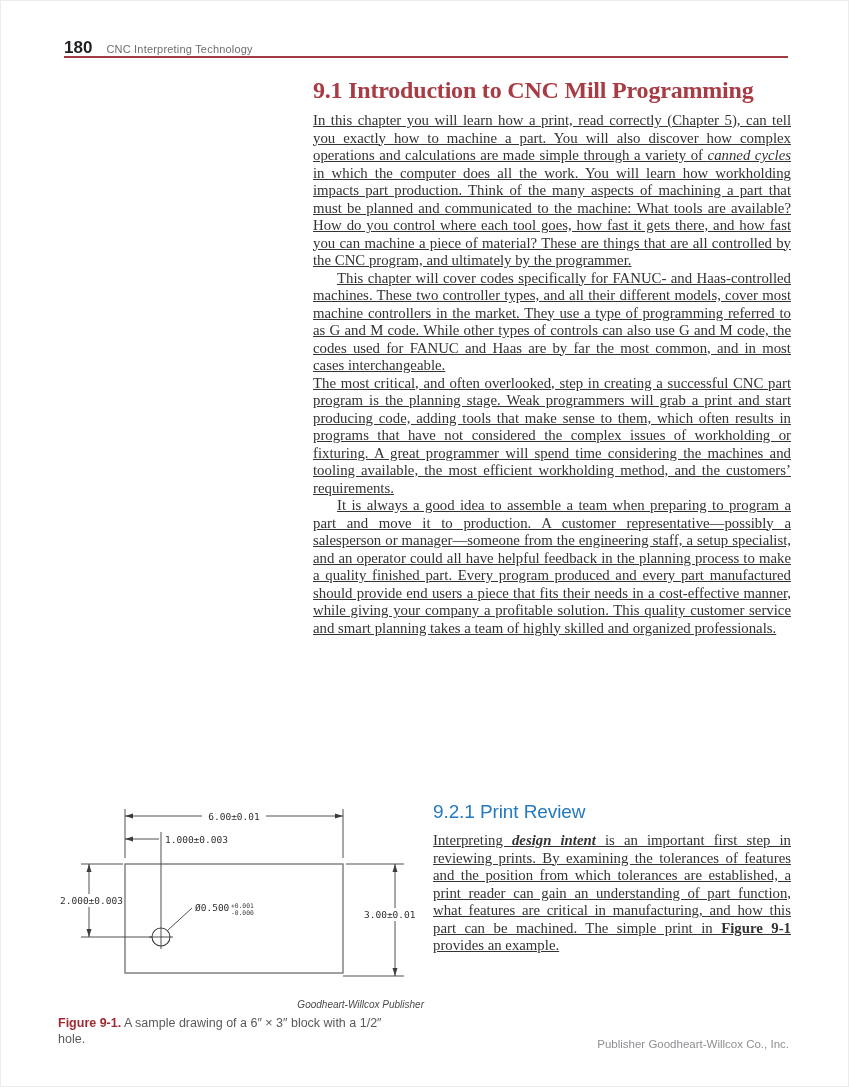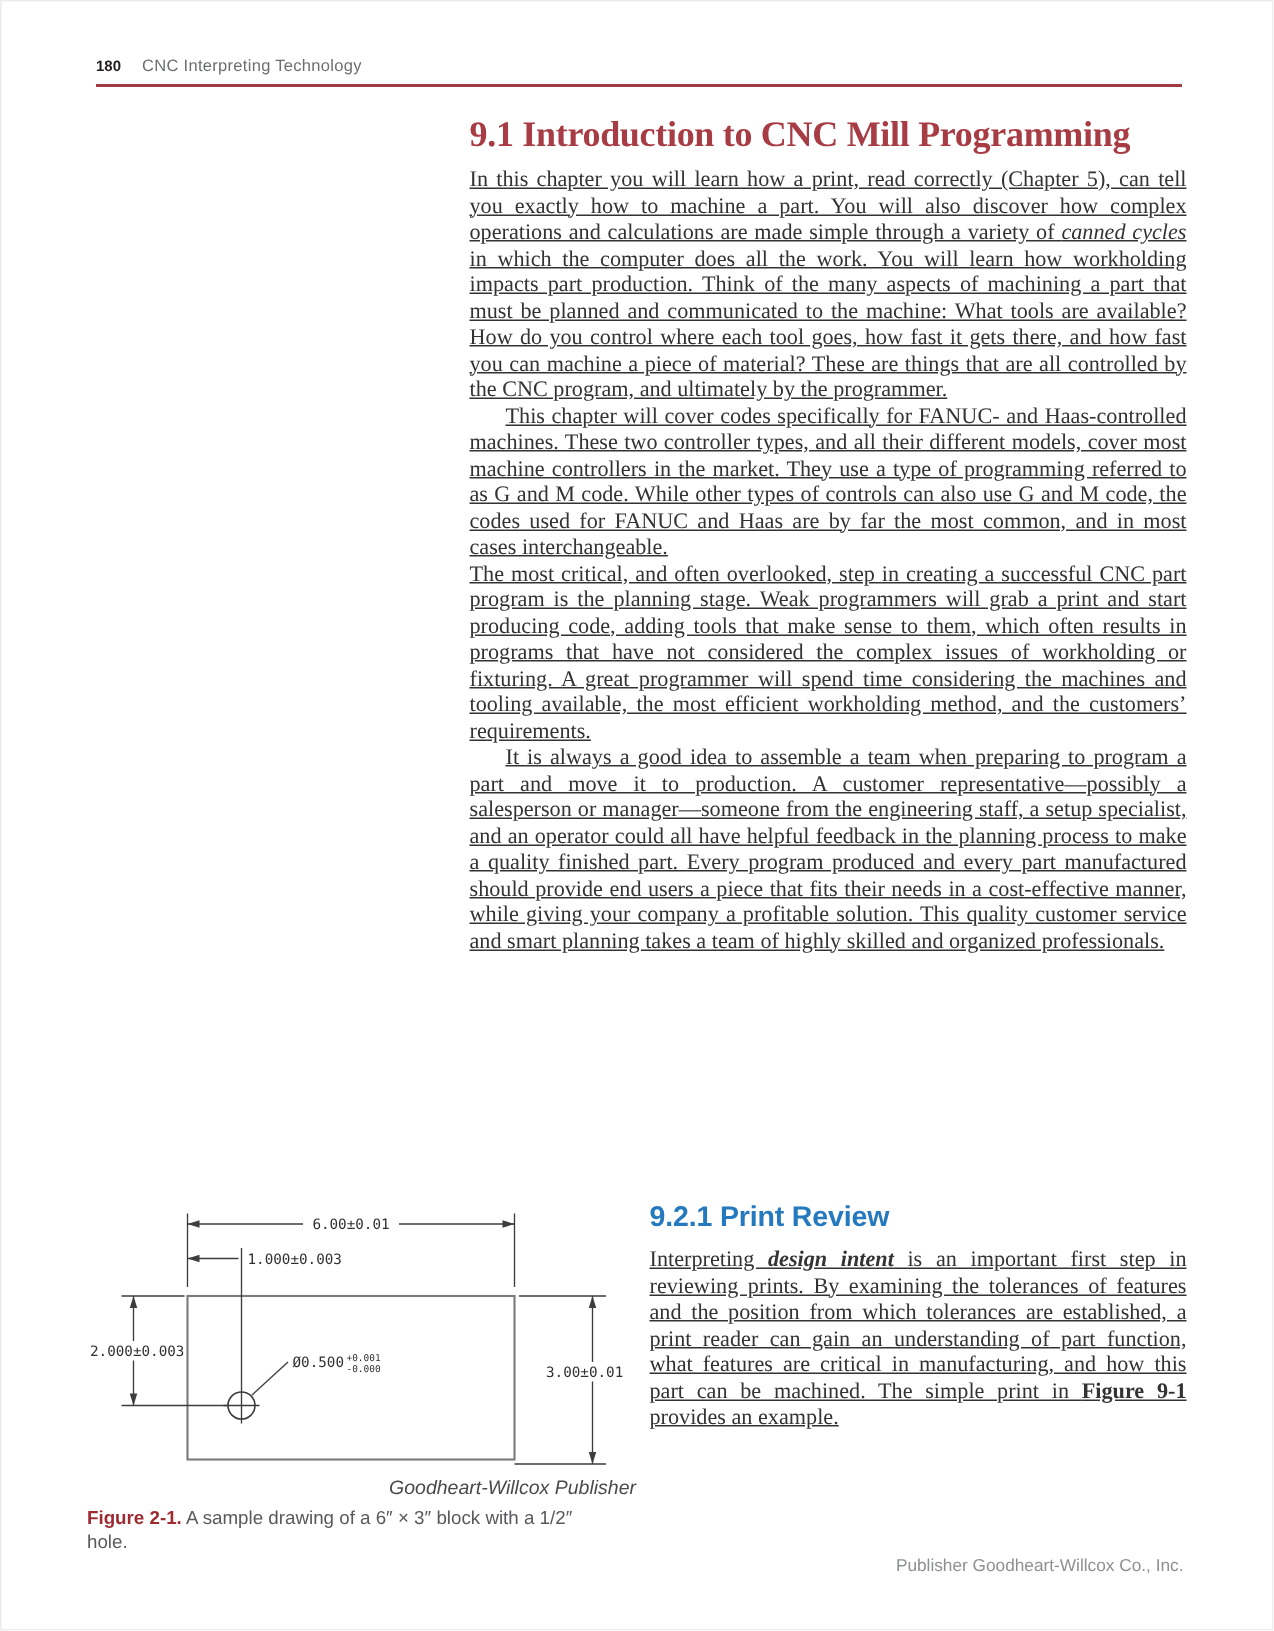--- a/index.html
+++ b/index.html
@@ -8,37 +8,37 @@
     --copyright_gray:#8d8f92; --drawing_line:#3d3d3d; --block_line:#7a7a7a;
   }
   html,body{margin:0;padding:0;background:#ffffff;}
   .page{
     position:relative; width:849px; height:1087px; background:#ffffff;
     overflow:hidden; font-family:"Liberation Sans", sans-serif;
     box-sizing:border-box; border:1px solid #ececec;
   }
   
   .runhead{position:absolute; left:63px; top:37px; display:flex; align-items:baseline; gap:14px;}
-  .pageno{font-size:10px; font-weight:bold; color:#231f20;}
+  .pageno{font-size:17px; font-weight:bold; color:#231f20;}
   .runtitle{font-size:11px; color:var(--gray_text); letter-spacing:.2px;}
   .rule{position:absolute; left:63px; top:55px; width:724px; height:2px; background:var(--rule_red);}
   
   .maincol{position:absolute; left:312px; top:76px; width:478px;}
   h1.sec{font-size:24px; line-height:26px; font-weight:bold; color:var(--heading_red);
          margin:0 0 9px 0; letter-spacing:-0.2px;font-family:Liberation Serif, serif;}
   h1.sec.later{margin-top:36px;}
   p.body{font-family:"Liberation Serif", serif; font-size:14.8px; line-height:17.5px;
          color:var(--body_text); text-align:justify; margin:0;text-decoration:underline;}
   p.body.indent{text-indent:24px;}
   
   .figcol{position:absolute; left:57px; top:802px; width:366px;}
   .rightcol{position:absolute; left:432px; top:800px; width:358px;}
-  h2.subsec{font-size:19px; line-height:22px; font-weight:bold; color:var(--heading_blue);
+  h2.subsec{font-size:19px; line-height:22px; font-weight:normal; color:var(--heading_blue);
             margin:0 0 9px 0; letter-spacing:-0.1px;}
-  .credit{font-size:13px; font-style:italic; color:#4a4a4a; text-align:right; margin-top:0;}
+  .credit{font-size:10px; font-style:italic; color:#4a4a4a; text-align:right; margin-top:16px;}
   .caption{font-size:12.5px; line-height:16px; color:#58595b; width:332px; margin-top:5px;}
   .caption .cap-label{font-weight:bold; color:var(--caption_red);}
   .copyright{position:absolute; right:59px; top:1037px; font-size:11.5px; color:var(--copyright_gray);}
   
   svg text{font-family:"DejaVu Sans Mono", monospace; fill:#303030;}
   svg .dimline{stroke:var(--drawing_line); stroke-width:0.9; fill:none;}
   svg .blockline{stroke:var(--block_line); stroke-width:1.4; fill:none;}
   svg .arrow{fill:var(--drawing_line);}
   svg .mask{fill:#ffffff;}
 </style>
@@ -101,21 +101,21 @@
 
       <text x="176" y="16.5" font-size="9.5" text-anchor="middle">6.00±0.01</text>
       <text x="107" y="39.5" font-size="9.5">1.000±0.003</text>
       <text x="2" y="101" font-size="9.5">2.000±0.003</text>
       <text x="306" y="115" font-size="9.5">3.00±0.01</text>
       <text x="137" y="108" font-size="9.5">Ø0.500</text>
       <text x="173" y="104.5" font-size="6.3">+0.001</text>
       <text x="173" y="111.5" font-size="6.3">-0.000</text>
     </svg>
     <div class="credit">Goodheart-Willcox Publisher</div>
-    <div class="caption"><span class="cap-label">Figure 2-1.</span><span> A sample drawing of a 6″ × 3″ block with a 1/2″ hole.</span></div>
+    <div class="caption"><span class="cap-label">Figure 9-1.</span><span> A sample drawing of a 6″ × 3″ block with a 1/2″ hole.</span></div>
   </div>
 
   <div class="rightcol">
     <h2 class="subsec">9.2.1 Print Review</h2>
     <p class="body"><span>Interpreting </span><span style="font-weight: bold; font-style: italic;">design intent</span><span> is an important first step in reviewing prints. By examining the tolerances of features and the position from which tolerances are established, a print reader can gain an understanding of part function, what features are critical in manufacturing, and how this part can be machined. The simple print in </span><span style="font-weight: bold;">Figure 9-1</span><span> provides an example.</span></p>
   </div>
 
   <div class="copyright">Publisher Goodheart-Willcox Co., Inc.</div>
 
 </div>

